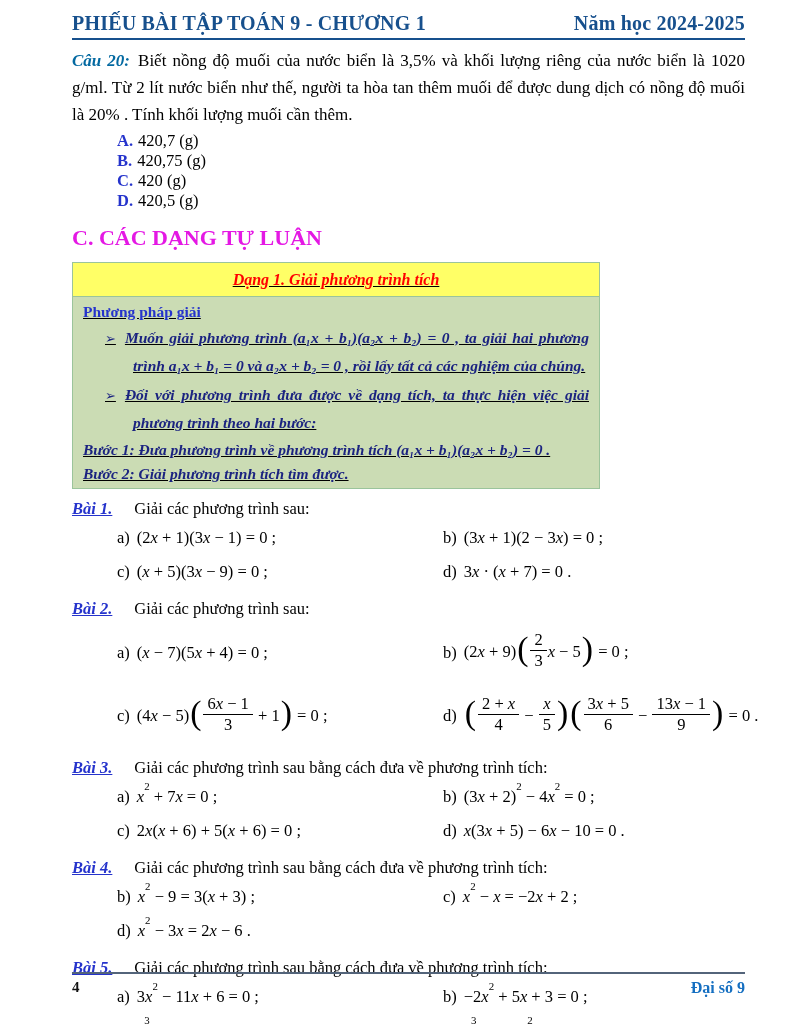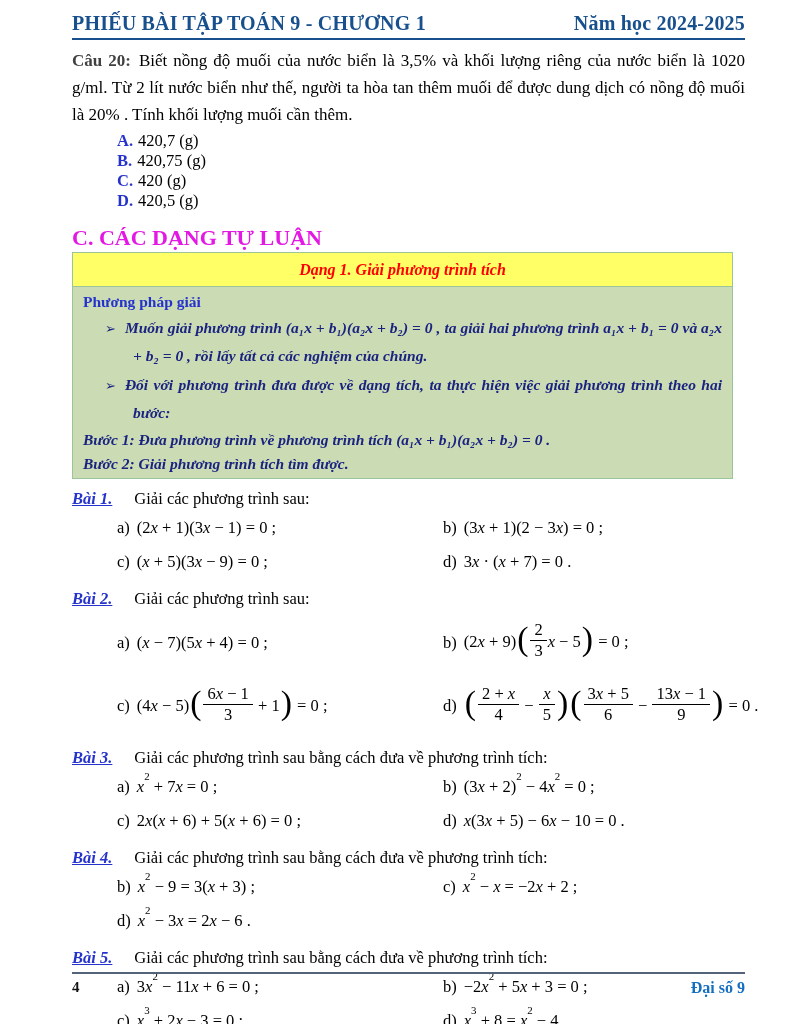--- a/index.html
+++ b/index.html
@@ -14,31 +14,31 @@
   
   .hdr{
     display:flex;justify-content:space-between;align-items:flex-end;
     border-bottom:2.5px solid #17508d;
     padding-bottom:3px;
   }
   .hdr span{color:#17508d;font-weight:bold;font-size:20px;letter-spacing:.2px;}
 
   
   .q{margin:8px 0 2px 0;font-size:17px;line-height:1.58;text-align:justify;}
-  .qlabel{color:#404040;font-weight:bold;margin-right:8px;}
+  .qlabel{color:#0369a1;font-weight:bold;font-style:italic;margin-right:8px;}
 
   .opts{display:flex;padding-left:45px;margin:2px 0 10px 0;font-size:16.5px;flex-direction:column;}
   .opt{flex:1;}
   .opt .ol{color:#2533cc;font-weight:bold;margin-right:5px;}
 
   
   .secC{color:#e418e4;font-weight:bold;font-size:22px;margin:14px 0 0 0;}
 
   
-  .box{border:1px solid #9bc49b;margin-top:1px;width:661px;box-sizing:border-box;}
+  .box{border:1px solid #9bc49b;margin-top:11px;width:528px;box-sizing:border-box;text-decoration:underline;}
   .box-title{
     background:#ffff66;color:#ff0000;font-weight:bold;font-style:italic;
     text-align:center;font-size:16px;padding:8px 0 7px 0;
     border-bottom:1px solid #9bc49b;
   }
   .box-body{background:#cbdcb4;color:#1b2380;padding:5px 10px 2px 10px;font-size:15.5px;}
   .method-title{color:#2533cc;font-weight:bold;font-size:15.5px;line-height:20px;}
   .bullet{
     font-weight:bold;font-style:italic;text-align:justify;
     line-height:27px;margin:2px 0;

